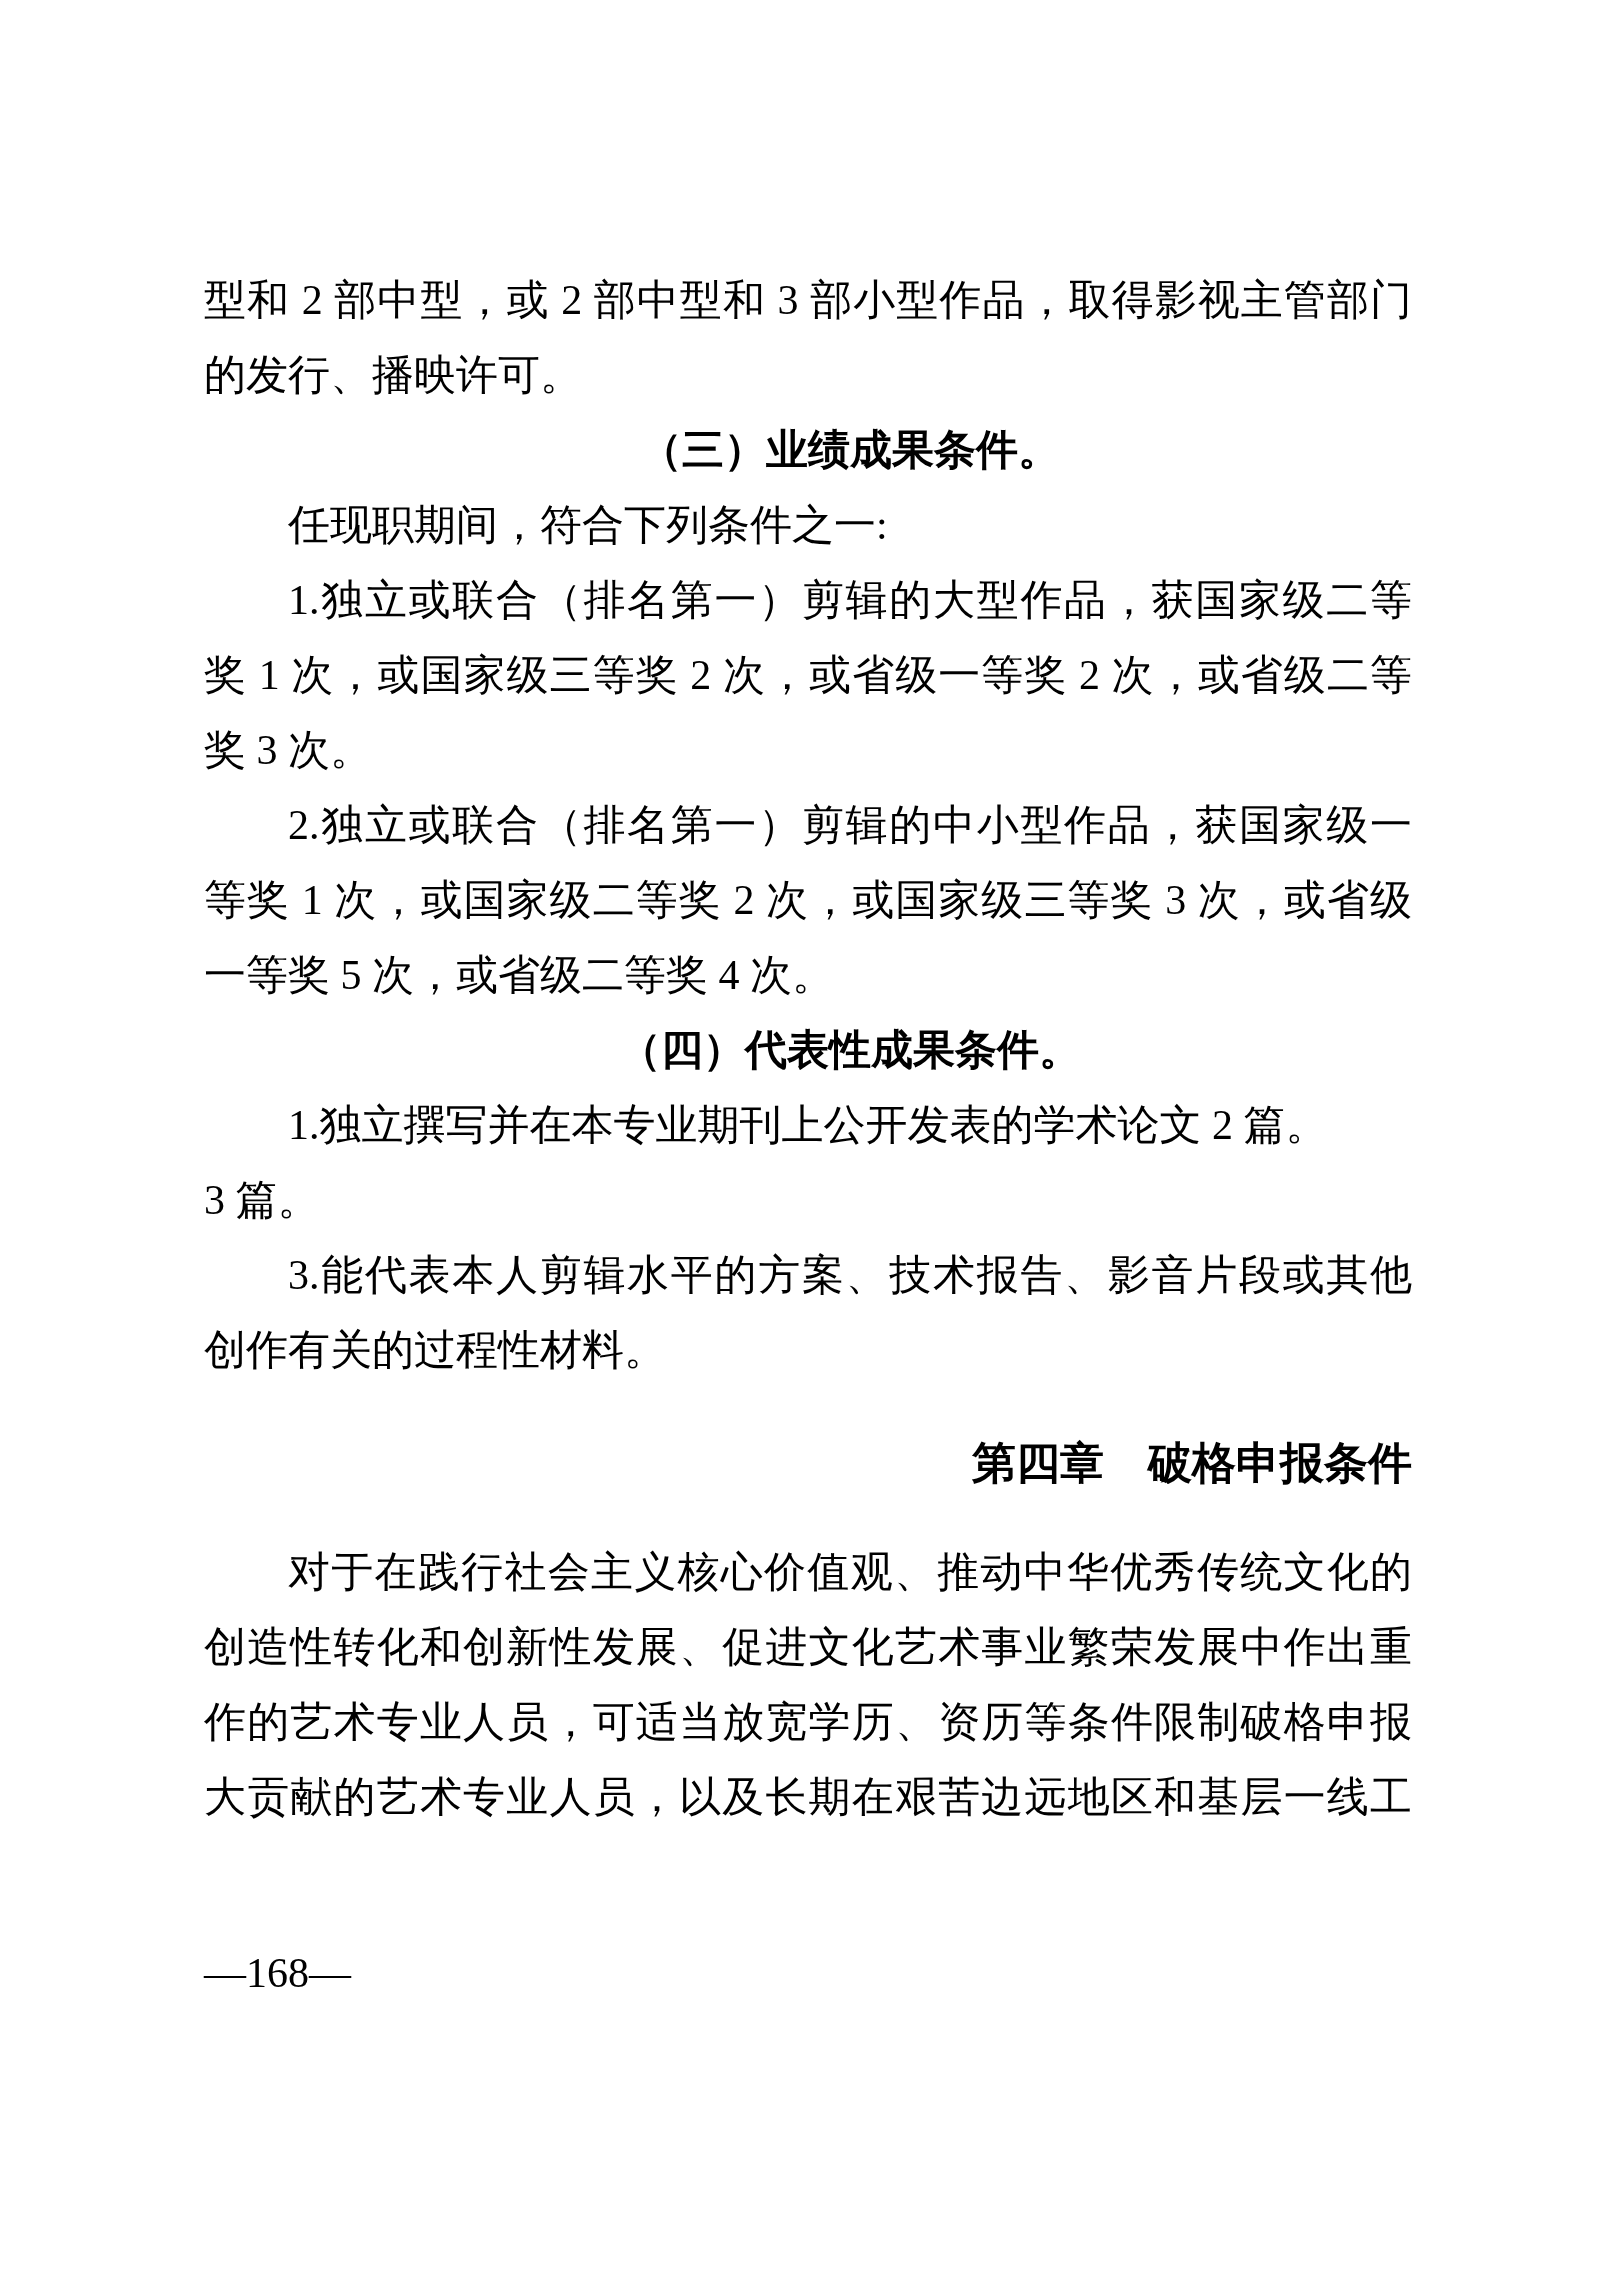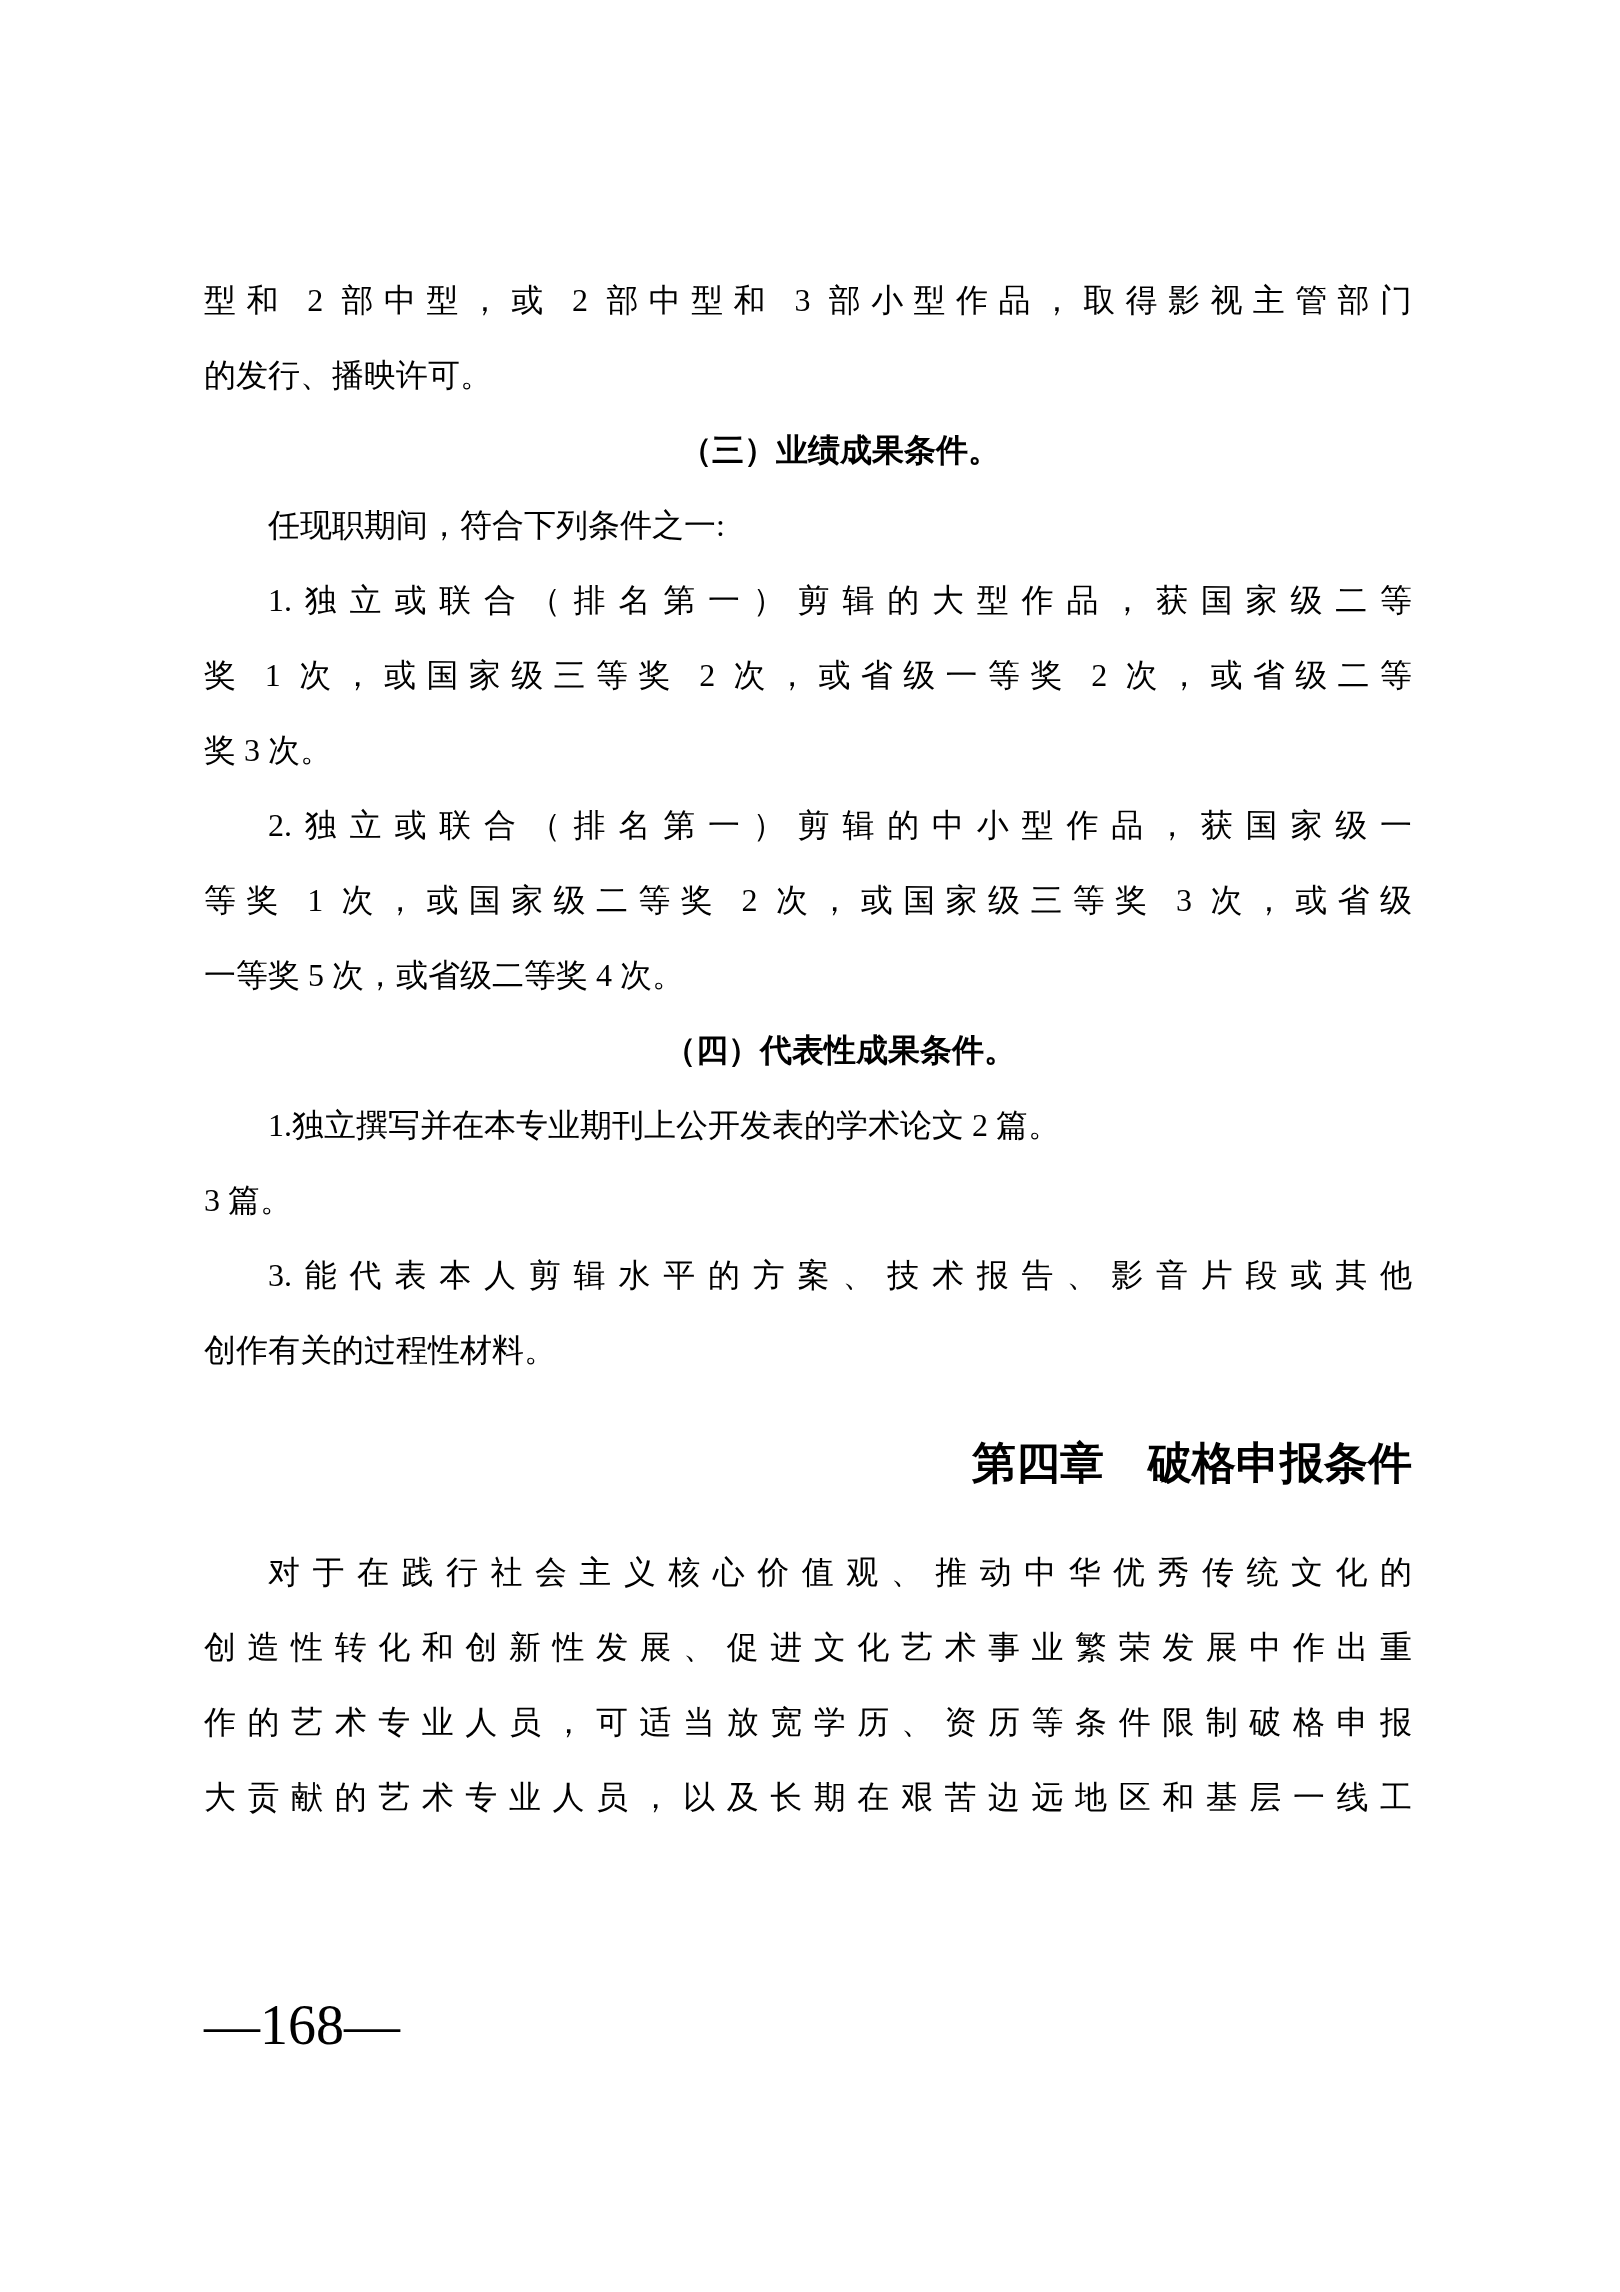--- a/index.html
+++ b/index.html
@@ -19,21 +19,21 @@
   }
   .textblock {
     position: absolute;
     left: 204px;
     top: 263px;
     width: 1208px;
   }
   .line {
     height: 75px;
     line-height: 75px;
-    font-size: 32px;
+    font-size: 42px;
     overflow: hidden;
     white-space: nowrap;
   }
   .j {
     white-space: normal;
     text-align: justify;
     text-align-last: justify;
   }
   .ind { text-indent: 2em; }
   .b { font-weight: bold; text-align: center; }
@@ -44,24 +44,24 @@
     margin: 37px 0 35px 0;
     text-align: right;
     font-weight: bold;
     font-size: 44px;
     font-family: "DejaVu Sans", "Liberation Sans", sans-serif;
     overflow: hidden;
   }
   .footer {
     position: absolute;
     left: 204px;
-    top: 1988px;
+    top: 1936px;
     height: 75px;
     line-height: 75px;
-    font-size: 56px;
+    font-size: 42px;
   }
 </style>
 </head>
 <body>
 
 <div class="page">
   <div class="textblock">
     <div class="line j">型和 2 部中型，或 2 部中型和 3 部小型作品，取得影视主管部门</div>
     <div class="line">的发行、播映许可。</div>
     <div class="line ind b">（三）业绩成果条件。</div>

